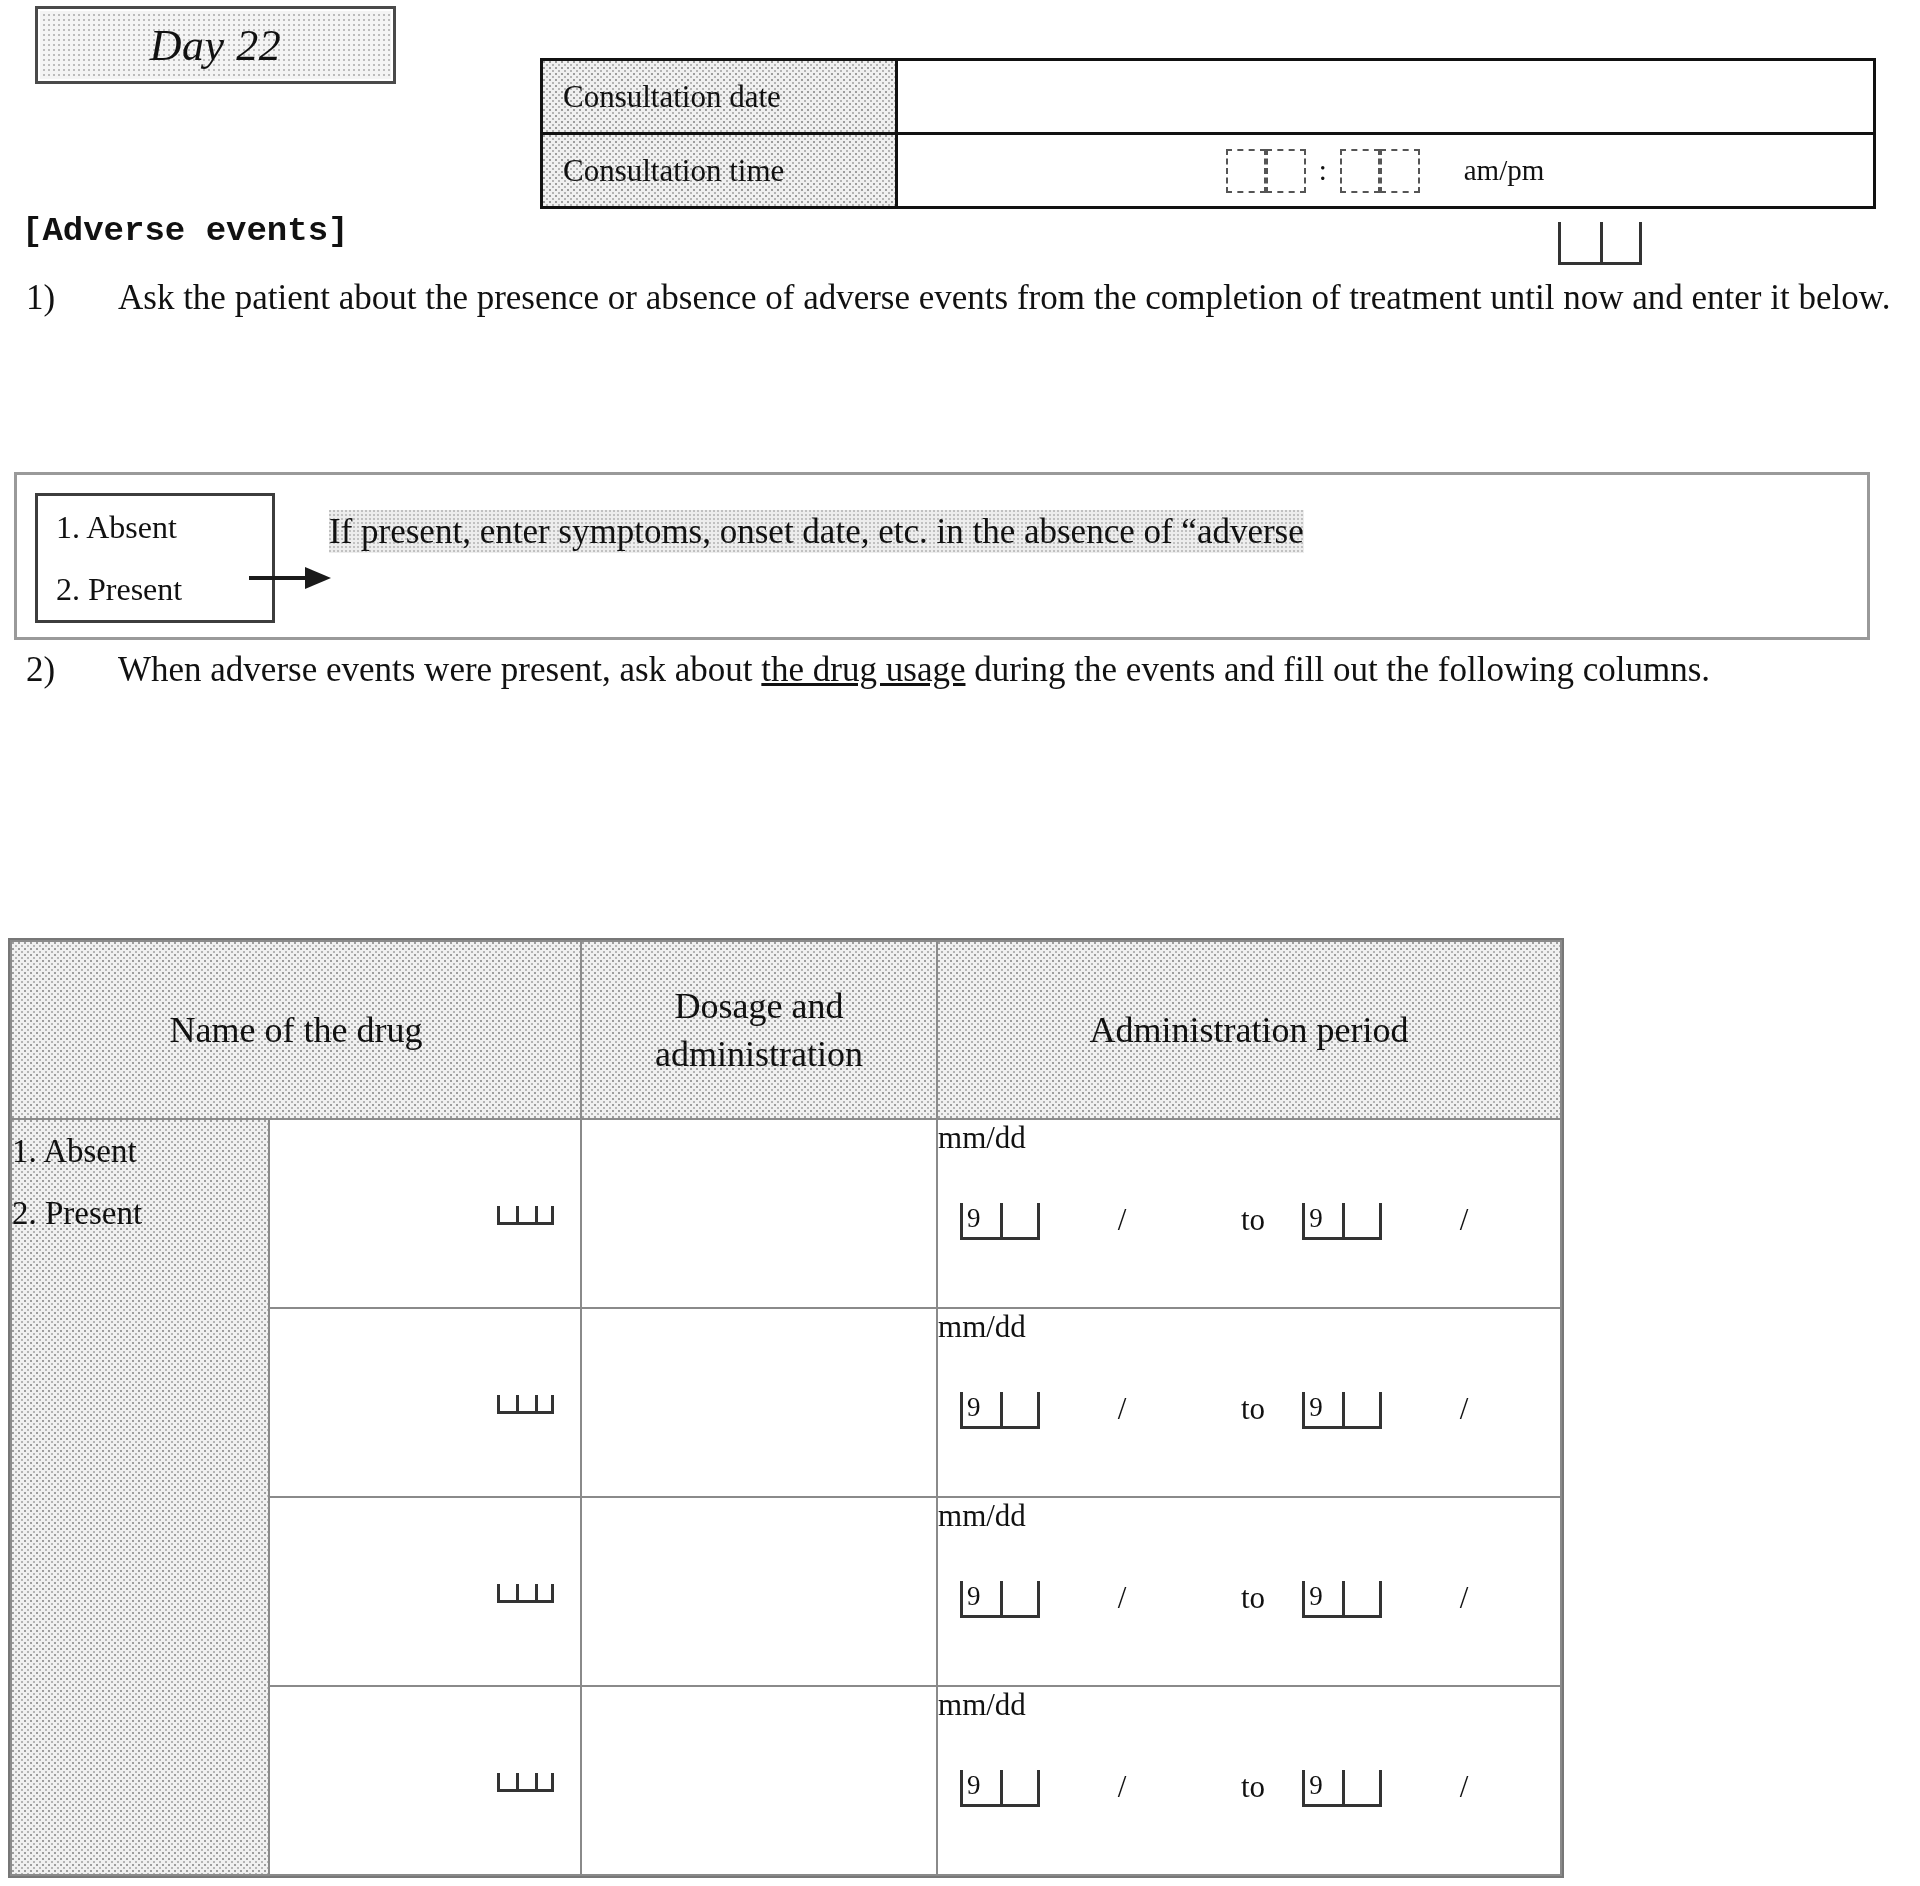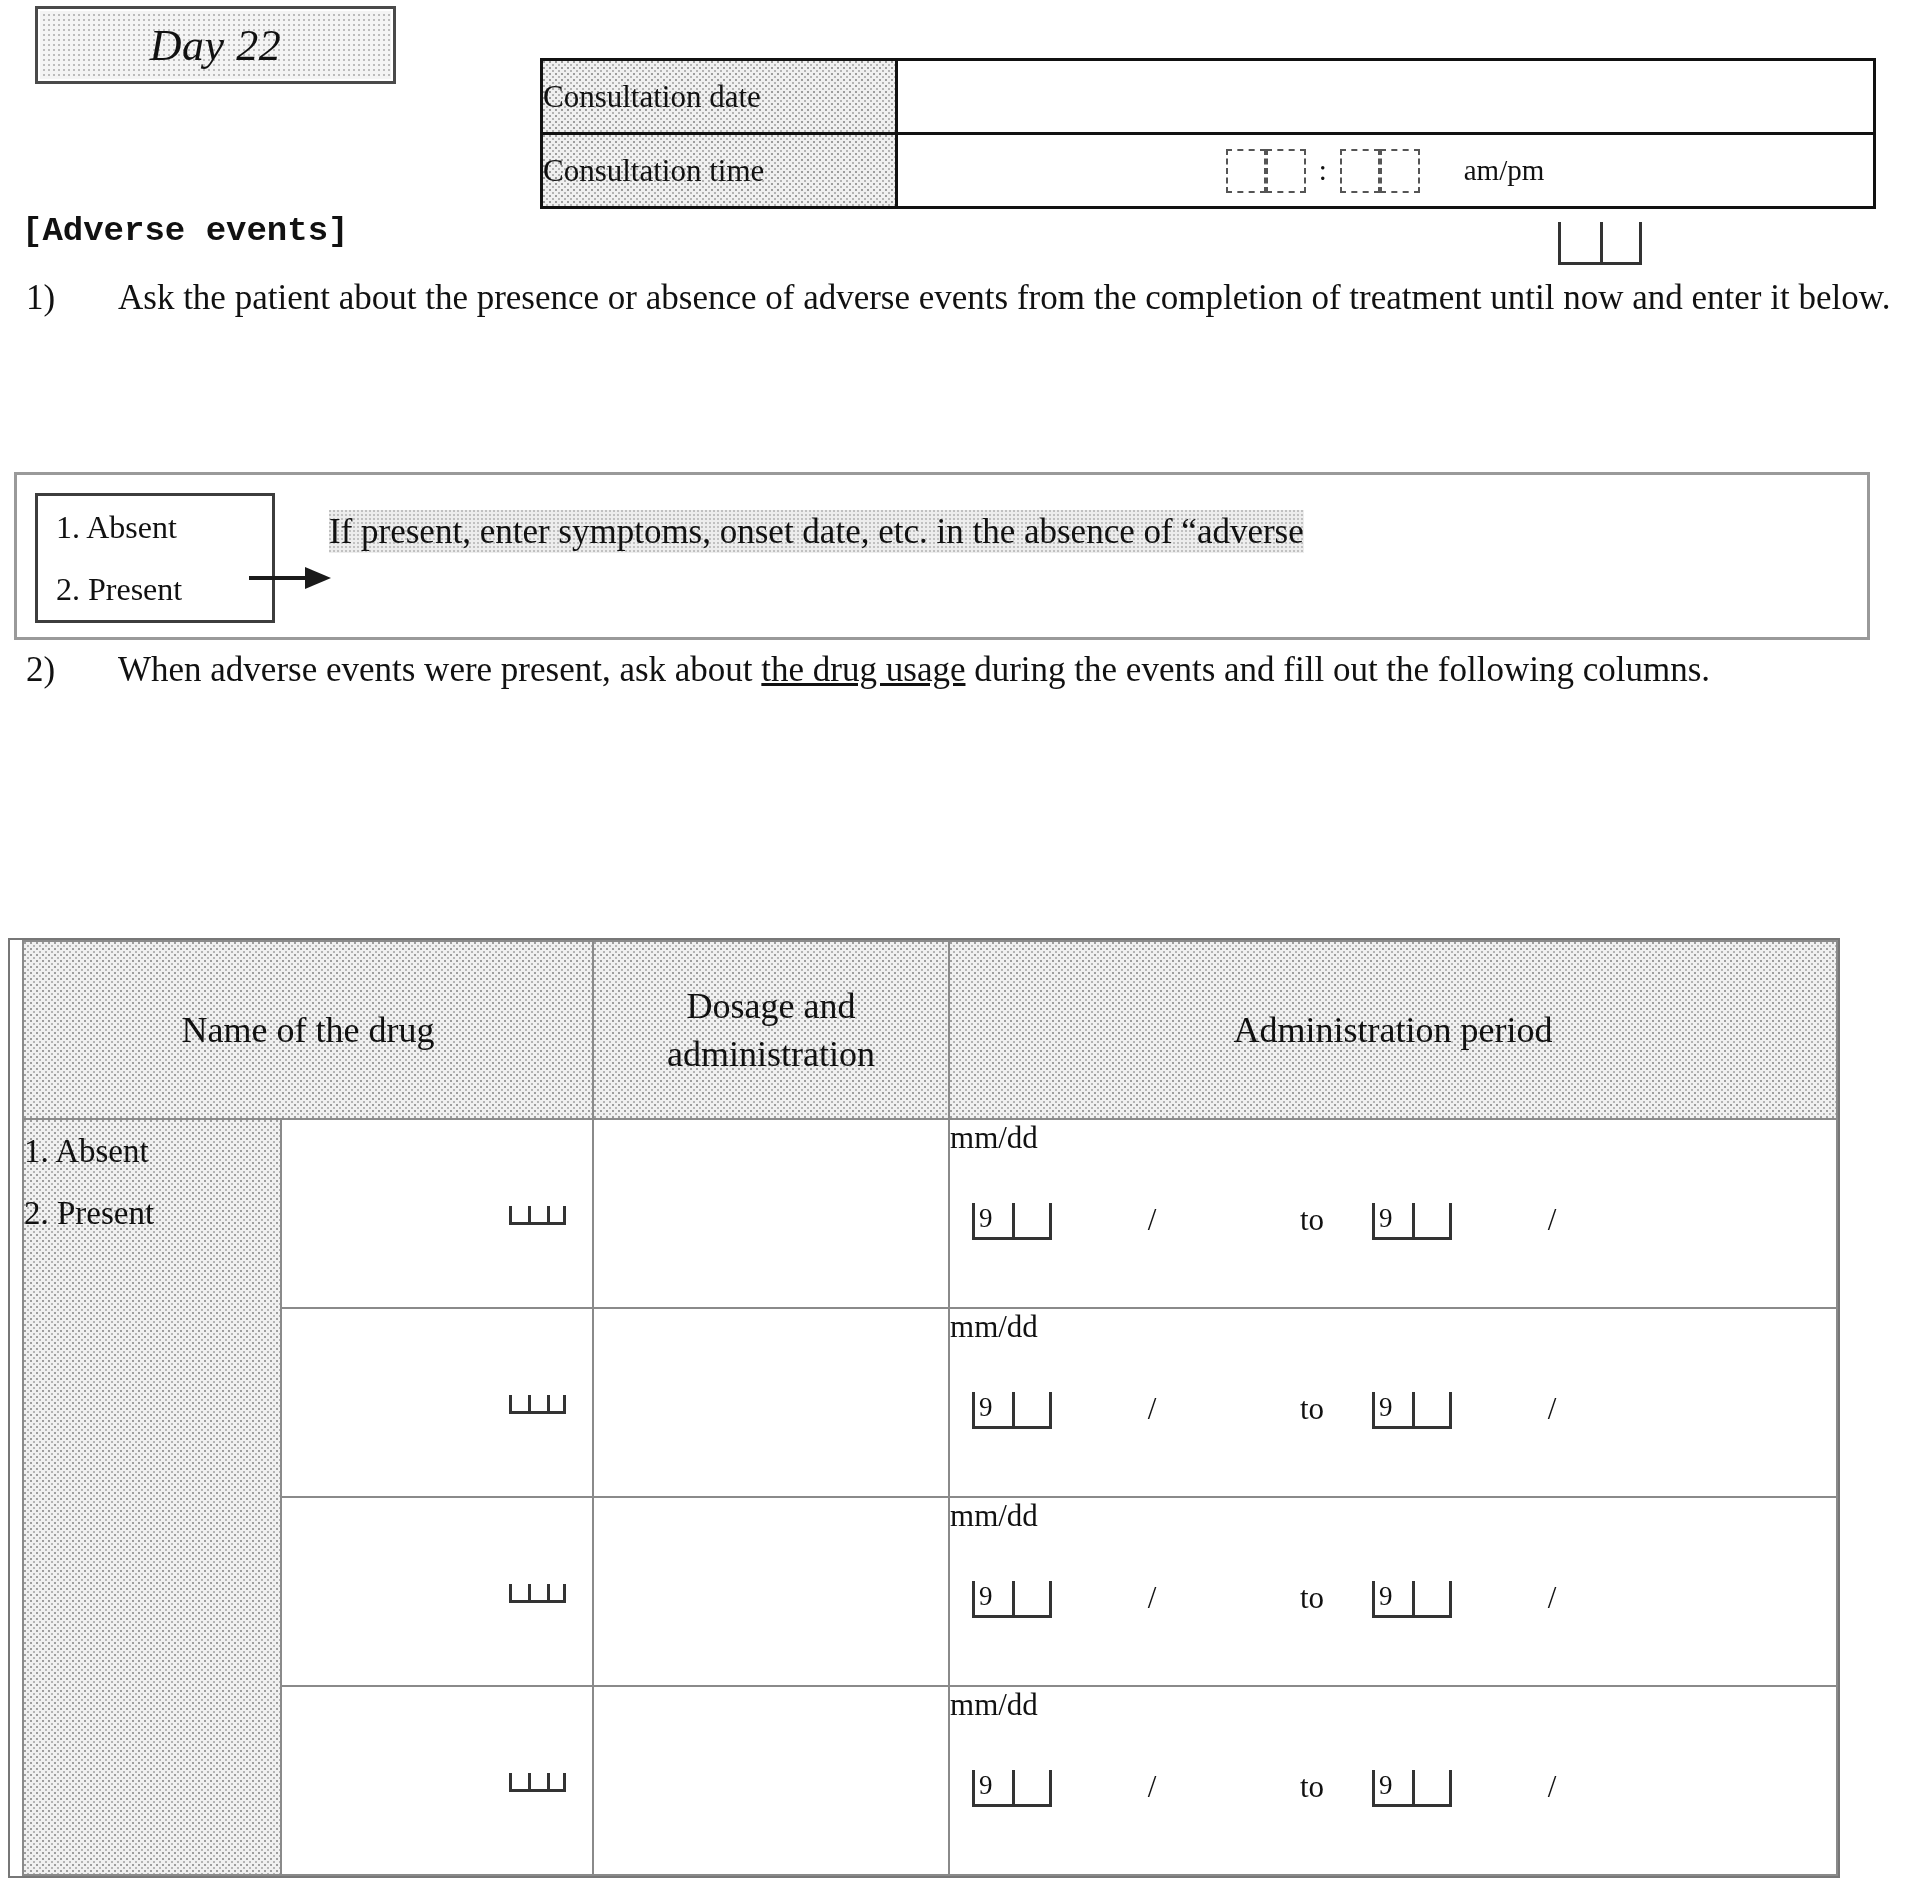--- a/index.html
+++ b/index.html
@@ -53,20 +53,21 @@
     border:3px solid #111;
     display:flex;flex-direction:column;
     background:#fff;
   }
   .consult-row{display:flex;flex:1;min-height:0;}
   .consult-row.first{border-bottom:3px solid #111;}
   .consult-lab{
     width:355px;flex:0 0 355px;
     border-right:3px solid #111;
     display:flex;align-items:center;
+    padding-left:20px;
     font-size:31px;
     box-sizing:border-box;
   }
   .consult-val{
     flex:1;display:flex;align-items:center;
     font-size:29px;padding-left:22px;box-sizing:border-box;
   }
   .consult-val.centered{justify-content:center;padding-left:0;}
 
   
@@ -149,25 +150,24 @@
     font-size:35px;line-height:62px;
   }
   #callout-text span{
     display:inline;
     padding:2px 0;
   }
   #callout-text .ln{display:block;}
 
   
   #drug-table{
-    position:absolute;left:8px;top:938px;width:1832px;height:940px;
+    position:absolute;left:8px;top:938px;width:1556px;height:940px;
     border:2px solid #777;
     border-collapse:collapse;
     box-sizing:border-box;
-    padding-left:12px;
   }
   #drug-table table{
     width:100%;height:100%;border-collapse:collapse;table-layout:fixed;
   }
   #drug-table th,#drug-table td{
     border:2px solid #8a8a8a;
     padding:0;
     vertical-align:top;
     box-sizing:border-box;
   }

